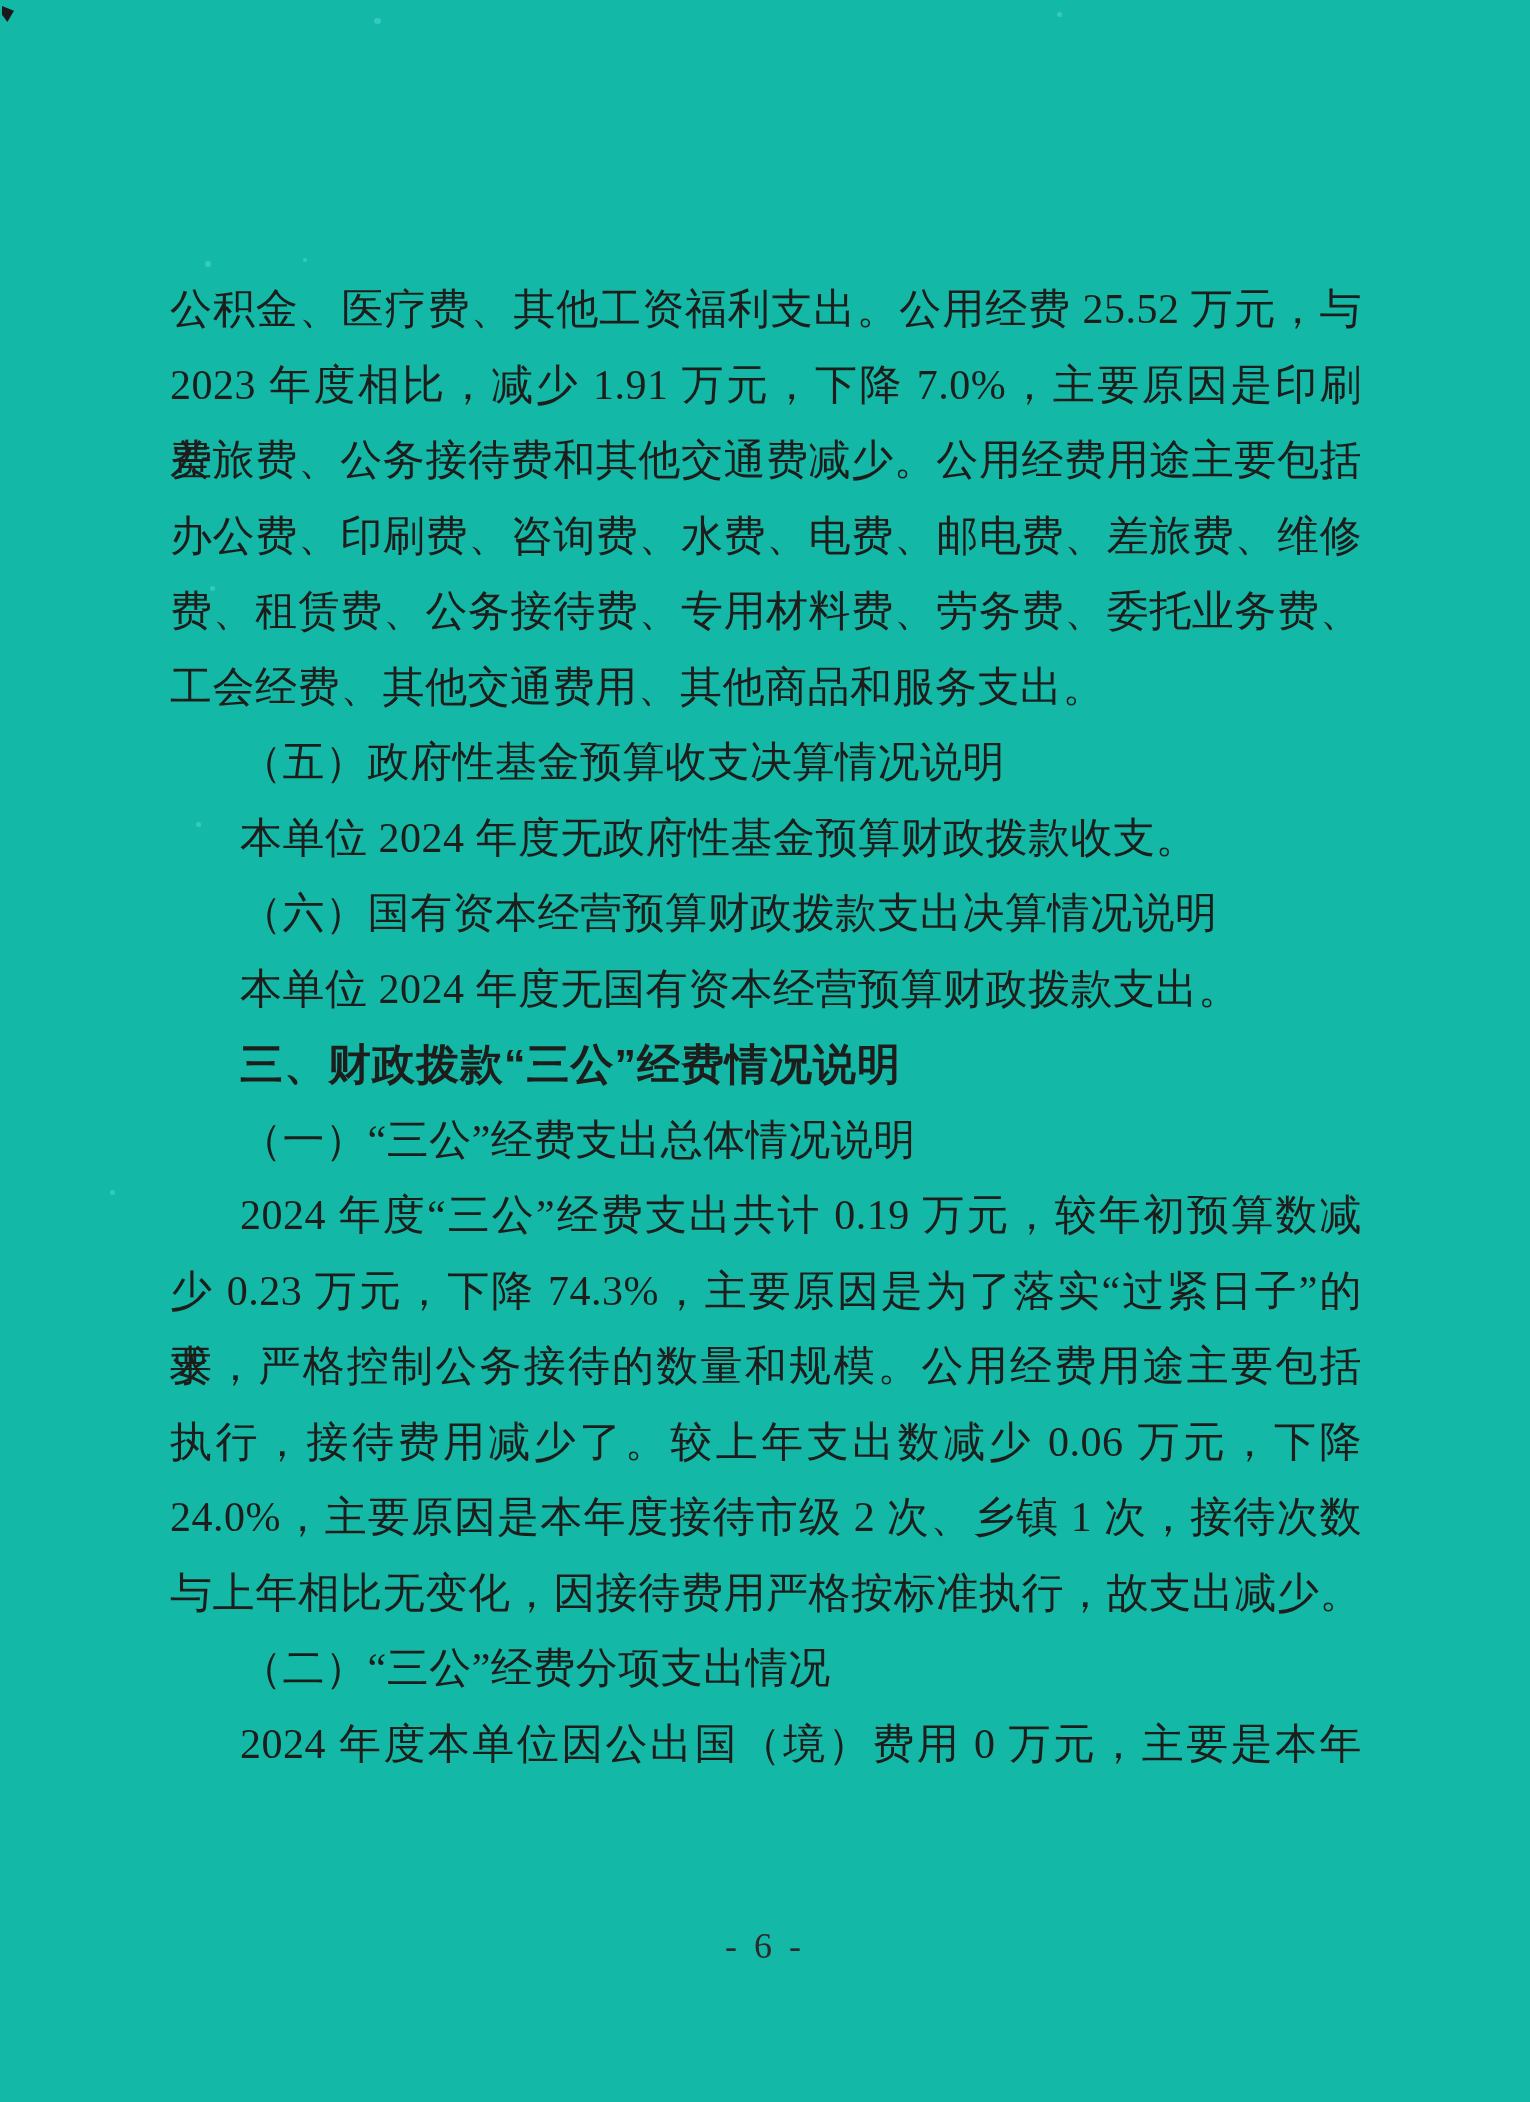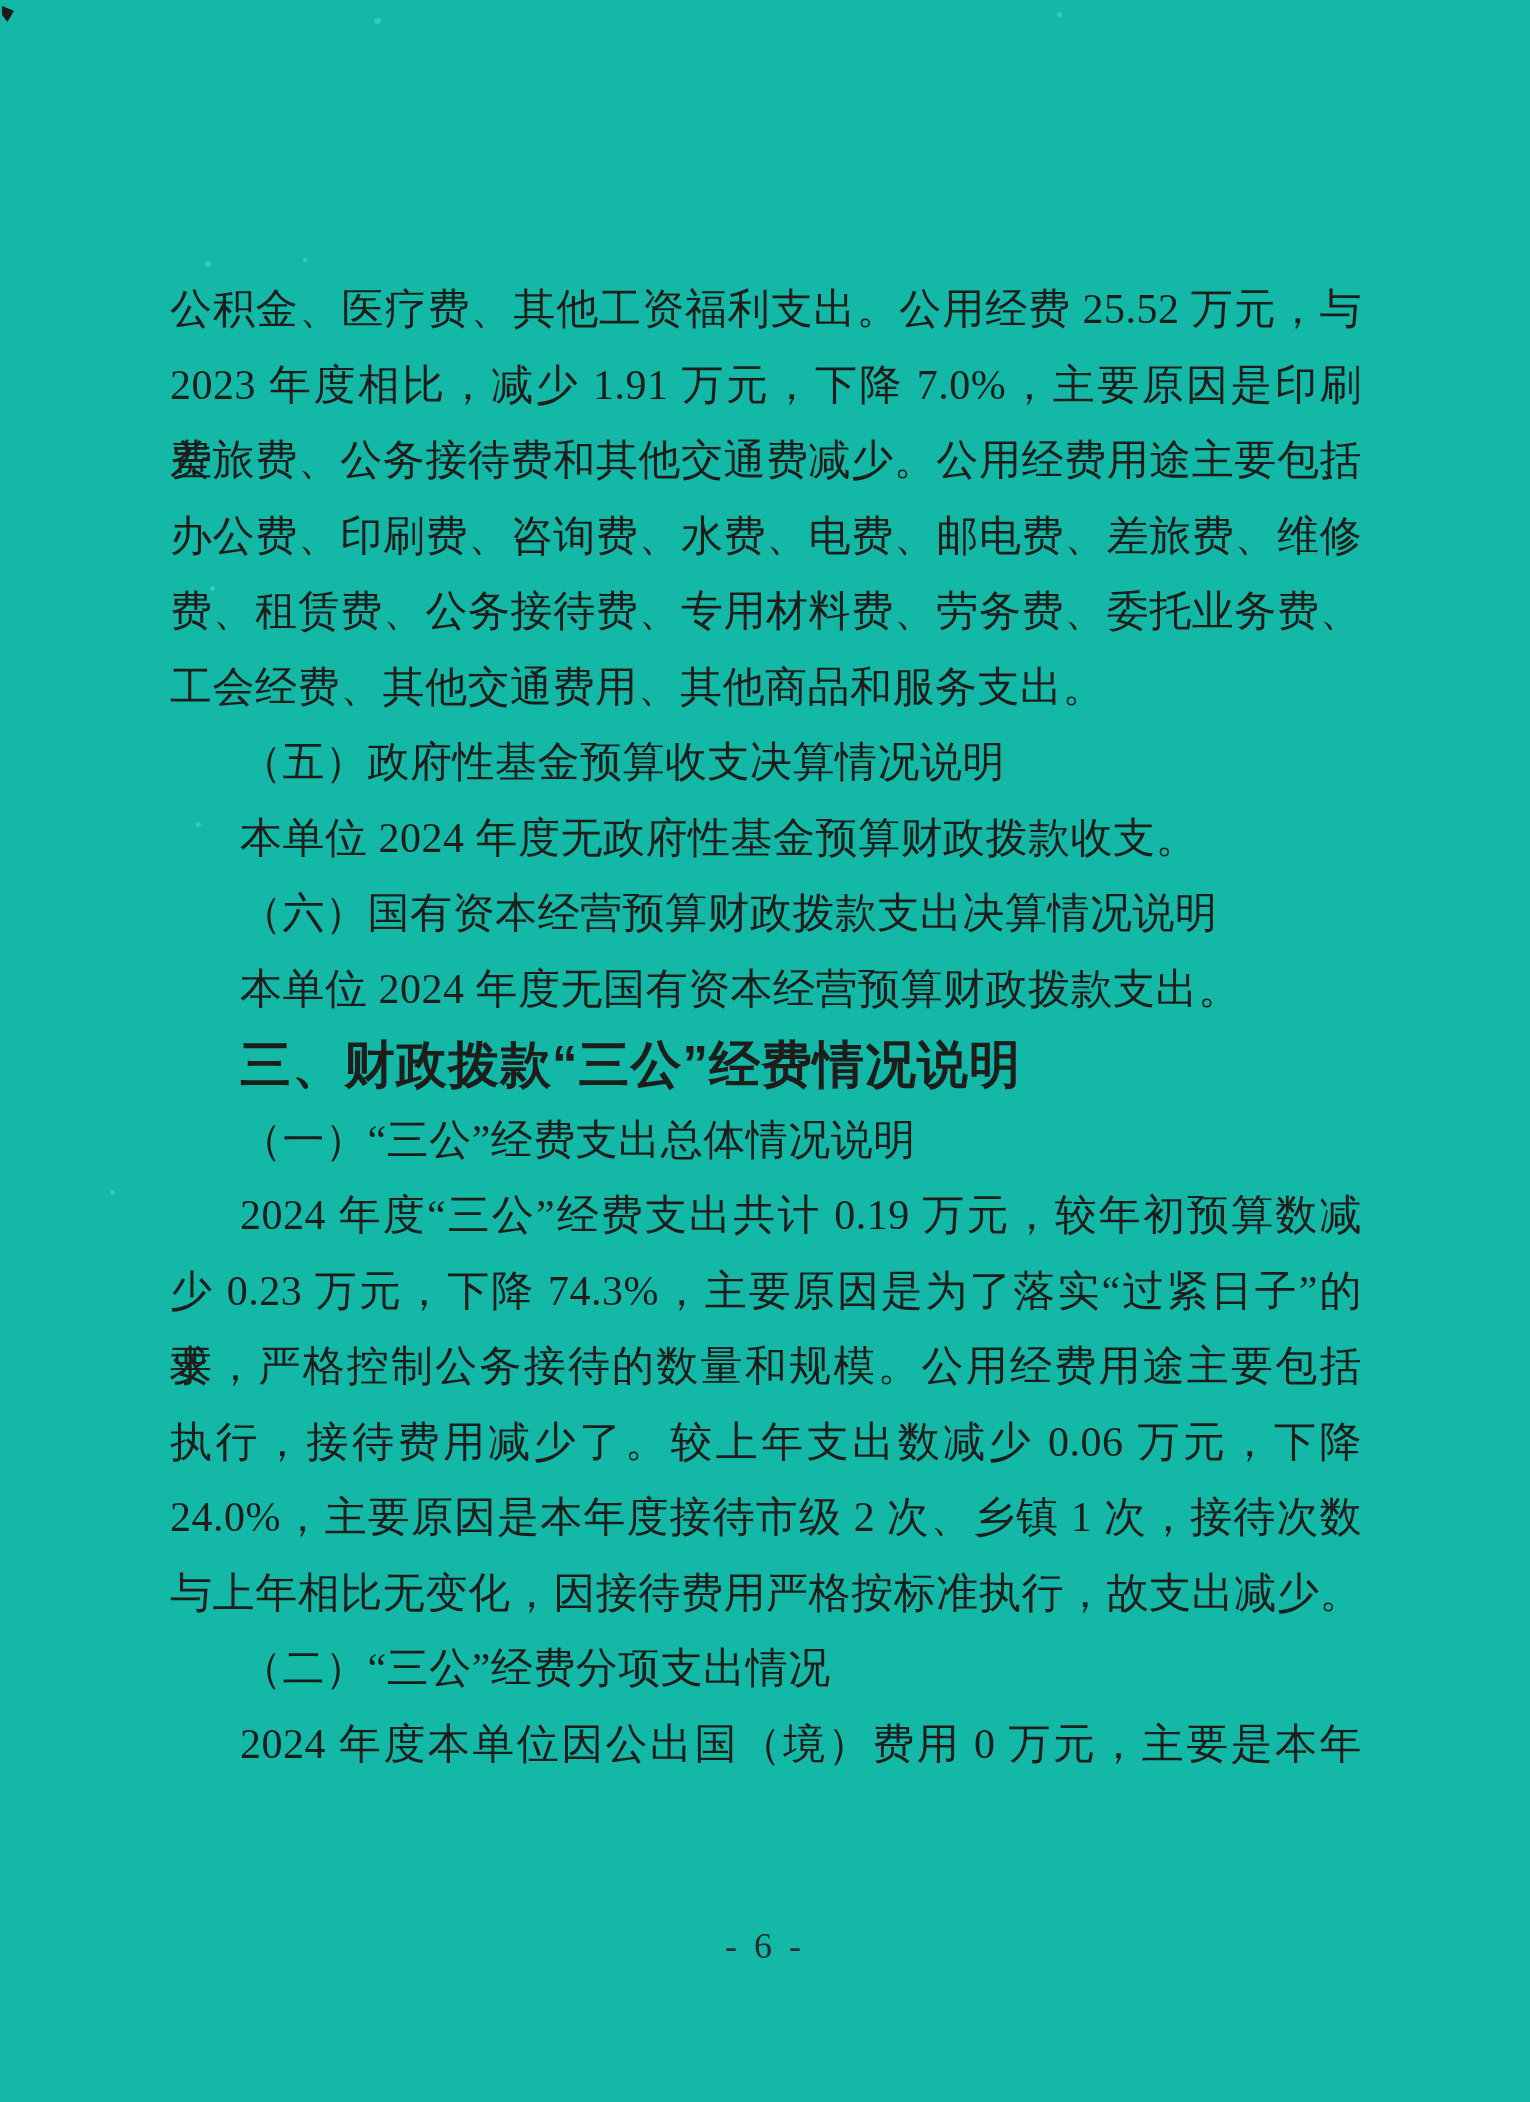--- a/index.html
+++ b/index.html
@@ -39,21 +39,21 @@
   .line.indent {
     padding-left: 70px;
   }
   .line.justify.indent {
     padding-left: 0;
     text-indent: 70px;
   }
   .line.bold-heading {
     font-family: "Liberation Sans", "DejaVu Sans", sans-serif;
     font-weight: 800;
-    font-size: 51px;
+    font-size: 43px;
     letter-spacing: 1px;
   }
   .page-number {
     position: absolute;
     left: 0;
     top: 1925px;
     width: 100%;
     text-align: center;
     font-size: 36px;
     letter-spacing: 4px;

